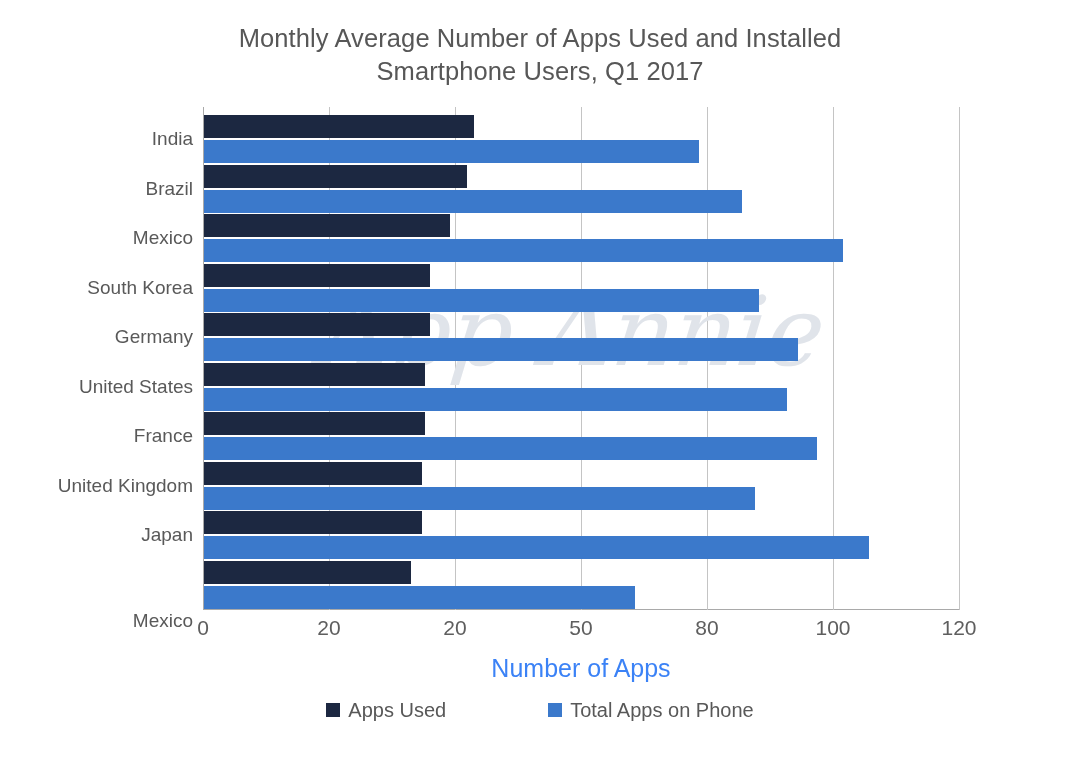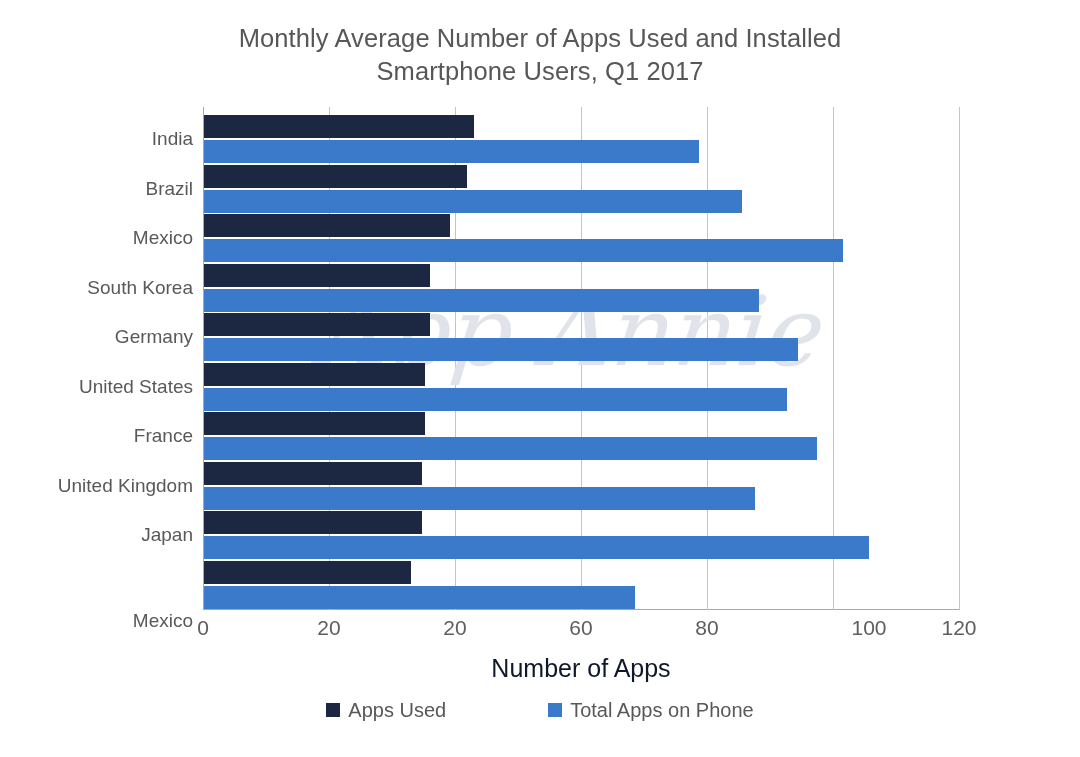--- a/index.html
+++ b/index.html
@@ -142,21 +142,21 @@
 
   
   .axis-title {
     position: absolute;
     left: 203px;
     top: 652px;
     width: 756px;
     text-align: center;
     font-size: 25px;
     line-height: 32px;
-    color: #0f172a;
+    color: #3b82f6;
   }
 
   
   #legend {
     position: absolute;
     left: 0;
     top: 698px;
     width: 1080px;
     display: flex;
     justify-content: center;
@@ -256,23 +256,23 @@
           <div class="bar used" title="Mexico — Apps Used: 32.9" style="width: 207.27px; background: rgb(28, 40, 65);"></div>
           <div class="bar total" title="Mexico — Total Apps on Phone: 68.4" style="width: 430.92px; background: rgb(59, 121, 203);"></div>
         </div>
       </div>
   </div>
 
   <div id="xticks">
       <div class="xtick" style="left: 0px;">0</div>
       <div class="xtick" style="left: 126px;">20</div>
       <div class="xtick" style="left: 252px;">20</div>
-      <div class="xtick" style="left: 378px;">60</div>
+      <div class="xtick" style="left: 378px;">50</div>
       <div class="xtick" style="left: 504px;">80</div>
-      <div class="xtick" style="left: 630px; margin-left: 36px;">100</div>
+      <div class="xtick" style="left: 630px;">100</div>
       <div class="xtick" style="left: 756px;">120</div>
     </div>
 
   <div class="axis-title">Number of Apps</div>
 
   <div id="legend">
       <div class="legend-item">
         <span class="legend-swatch" style="background: rgb(28, 40, 65);"></span>
         <span class="legend-label">Apps Used</span>
       </div>

